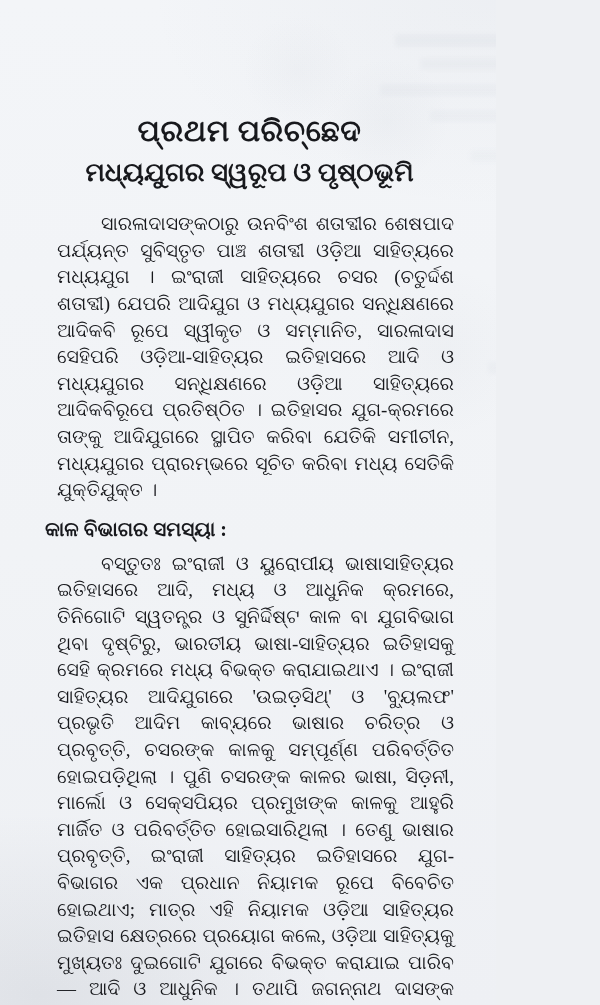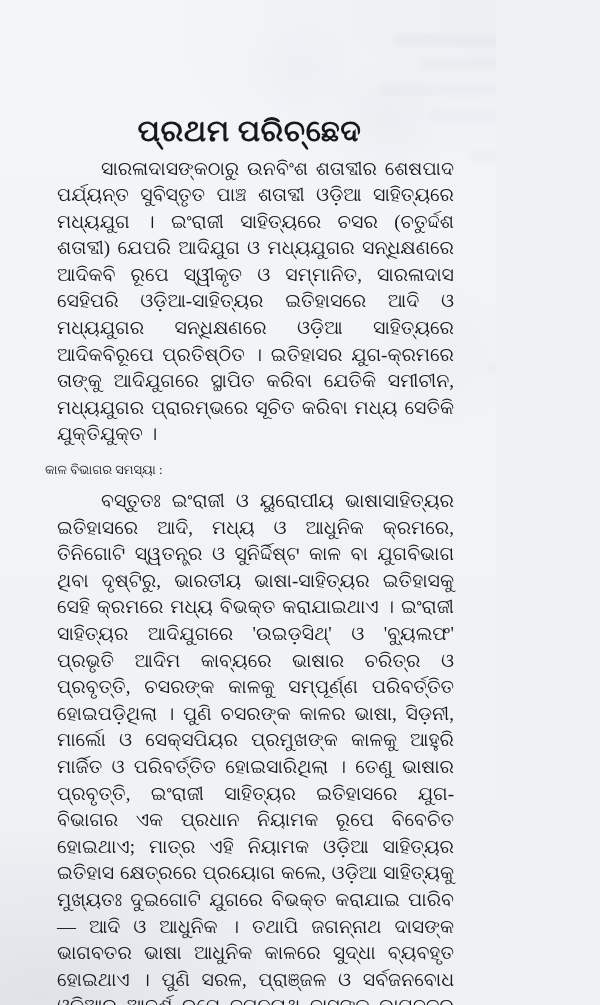--- a/index.html
+++ b/index.html
@@ -58,22 +58,22 @@
   }
   .body-para {
     font-size: 19px;
     line-height: 1.40;
     text-align: justify;
     text-indent: 44px;
     margin: 0 0 2px 12px;
     word-spacing: 1px;
   }
   .section-heading {
-    font-size: 13px;
-    font-weight: normal;
+    font-size: 20px;
+    font-weight: bold;
     text-align: left;
     text-indent: 0;
     margin: 14px 0 10px 0;
   }
   
   .ghost {
     position: absolute;
     z-index: 1;
     background: #9aa3b2;
     opacity: 0.07;
@@ -101,20 +101,21 @@
   <div class="ghost g4"></div>
   <div class="ghost g5"></div>
   <div class="ghost g6"></div>
   <div class="ghost g7"></div>
   <div class="ghost g8"></div>
 
   <div class="content">
 
     <h1 class="chapter-title">ପ୍ରଥମ ପରିଚ୍ଛେଦ</h1>
 
+    <h2 class="chapter-subtitle">ମଧ୍ୟଯୁଗର ସ୍ୱରୂପ ଓ ପୃଷ୍ଠଭୂମି</h2>
 
     <p class="body-para">ସାରଳାଦାସଙ୍କଠାରୁ ଉନବିଂଶ ଶତାବ୍ଦୀର ଶେଷପାଦ ପର୍ଯ୍ୟନ୍ତ ସୁବିସ୍ତୃତ ପାଞ୍ଚ ଶତାବ୍ଦୀ ଓଡ଼ିଆ ସାହିତ୍ୟରେ ମଧ୍ୟଯୁଗ । ଇଂରାଜୀ ସାହିତ୍ୟରେ ଚସର (ଚତୁର୍ଦ୍ଦଶ ଶତାବ୍ଦୀ) ଯେପରି ଆଦିଯୁଗ ଓ ମଧ୍ୟଯୁଗର ସନ୍ଧିକ୍ଷଣରେ ଆଦିକବି ରୂପେ ସ୍ୱୀକୃତ ଓ ସମ୍ମାନିତ, ସାରଳାଦାସ ସେହିପରି ଓଡ଼ିଆ-ସାହିତ୍ୟର ଇତିହାସରେ ଆଦି ଓ ମଧ୍ୟଯୁଗର ସନ୍ଧିକ୍ଷଣରେ ଓଡ଼ିଆ ସାହିତ୍ୟରେ ଆଦିକବିରୂପେ ପ୍ରତିଷ୍ଠିତ । ଇତିହାସର ଯୁଗ-କ୍ରମରେ ତାଙ୍କୁ ଆଦିଯୁଗରେ ସ୍ଥାପିତ କରିବା ଯେତିକି ସମୀଚୀନ, ମଧ୍ୟଯୁଗର ପ୍ରାରମ୍ଭରେ ସୂଚିତ କରିବା ମଧ୍ୟ ସେତିକି ଯୁକ୍ତିଯୁକ୍ତ ।</p>
 
     <h3 class="section-heading">କାଳ ବିଭାଗର ସମସ୍ୟା :</h3>
 
     <p class="body-para">ବସ୍ତୁତଃ ଇଂରାଜୀ ଓ ୟୁରୋପୀୟ ଭାଷାସାହିତ୍ୟର ଇତିହାସରେ ଆଦି, ମଧ୍ୟ ଓ ଆଧୁନିକ କ୍ରମରେ, ତିନିଗୋଟି ସ୍ୱତନ୍ତ୍ର ଓ ସୁନିର୍ଦ୍ଦିଷ୍ଟ କାଳ ବା ଯୁଗବିଭାଗ ଥିବା ଦୃଷ୍ଟିରୁ, ଭାରତୀୟ ଭାଷା-ସାହିତ୍ୟର ଇତିହାସକୁ ସେହି କ୍ରମରେ ମଧ୍ୟ ବିଭକ୍ତ କରାଯାଇଥାଏ । ଇଂରାଜୀ ସାହିତ୍ୟର ଆଦିଯୁଗରେ 'ଉଇଡ଼ସିଥ୍' ଓ 'ବ୍ୟୁଲଫ' ପ୍ରଭୃତି ଆଦିମ କାବ୍ୟରେ ଭାଷାର ଚରିତ୍ର ଓ ପ୍ରବୃତ୍ତି, ଚସରଙ୍କ କାଳକୁ ସମ୍ପୂର୍ଣ୍ଣ ପରିବର୍ତ୍ତିତ ହୋଇପଡ଼ିଥିଲା । ପୁଣି ଚସରଙ୍କ କାଳର ଭାଷା, ସିଡ଼ନୀ, ମାର୍ଲୋ ଓ ସେକ୍ସପିୟର ପ୍ରମୁଖଙ୍କ କାଳକୁ ଆହୁରି ମାର୍ଜିତ ଓ ପରିବର୍ତ୍ତିତ ହୋଇସାରିଥିଲା । ତେଣୁ ଭାଷାର ପ୍ରବୃତ୍ତି, ଇଂରାଜୀ ସାହିତ୍ୟର ଇତିହାସରେ ଯୁଗ-ବିଭାଗର ଏକ ପ୍ରଧାନ ନିୟାମକ ରୂପେ ବିବେଚିତ ହୋଇଥାଏ; ମାତ୍ର ଏହି ନିୟାମକ ଓଡ଼ିଆ ସାହିତ୍ୟର ଇତିହାସ କ୍ଷେତ୍ରରେ ପ୍ରୟୋଗ କଲେ, ଓଡ଼ିଆ ସାହିତ୍ୟକୁ ମୁଖ୍ୟତଃ ଦୁଇଗୋଟି ଯୁଗରେ ବିଭକ୍ତ କରାଯାଇ ପାରିବ— ଆଦି ଓ ଆଧୁନିକ । ତଥାପି ଜଗନ୍ନାଥ ଦାସଙ୍କ ଭାଗବତର ଭାଷା ଆଧୁନିକ କାଳରେ ସୁଦ୍ଧା ବ୍ୟବହୃତ ହୋଇଥାଏ । ପୁଣି ସରଳ, ପ୍ରାଞ୍ଜଳ ଓ ସର୍ବଜନବୋଧ ଓଡ଼ିଆର ଆଦର୍ଶ ରୂପେ ଜଗନ୍ନାଥ ଦାସଙ୍କ ଭାଗବତର ଭାଷା ଆଜି ସୁଦ୍ଧା ଉଦାହୃତ ହୋଇଥାଏ । ଓଡ଼ିଆ ଭାଷା ଅତ୍ୟନ୍ତ ରକ୍ଷଣଶୀଳ ହୋଇଥିବାରୁ ଭାଷାର ଚରିତ୍ର ଓ ପ୍ରବୃତ୍ତି ଲିଖିତ ଓଡ଼ିଆରେ ଖୁବ୍ କମ୍ ପରିମାଣରେ ପରିବର୍ତ୍ତିତ ଓ ପରିମାର୍ଜିତ ହୋଇଅଛି । ଏଣୁ ଭାଷାର ଚରିତ୍ର ଓ ପ୍ରବୃତ୍ତି ଦୃଷ୍ଟିରୁ, ଓଡ଼ିଆ ସାହିତ୍ୟ-ଇତିହାସର କାଳବିଭାଗ କଲେ, ଆଦିକାଳରେ କେତେଗୋଟି ଚର୍ଯ୍ୟାପଦ ବ୍ୟତୀତ ଆଉ ଅଧିକ କିଛି ଉପାଦାନ ମିଳିବ ନାହିଁ । ବତ୍ସାଦାସ ବା ସାରଳା ଆଦି-ଯୁଗର ଶେଷ ଯେତିକି, ମଧ୍ୟଯୁଗର ଆରମ୍ଭ ମଧ୍ୟ ସେତିକି ।</p>
 
   </div>
 </main>
 

